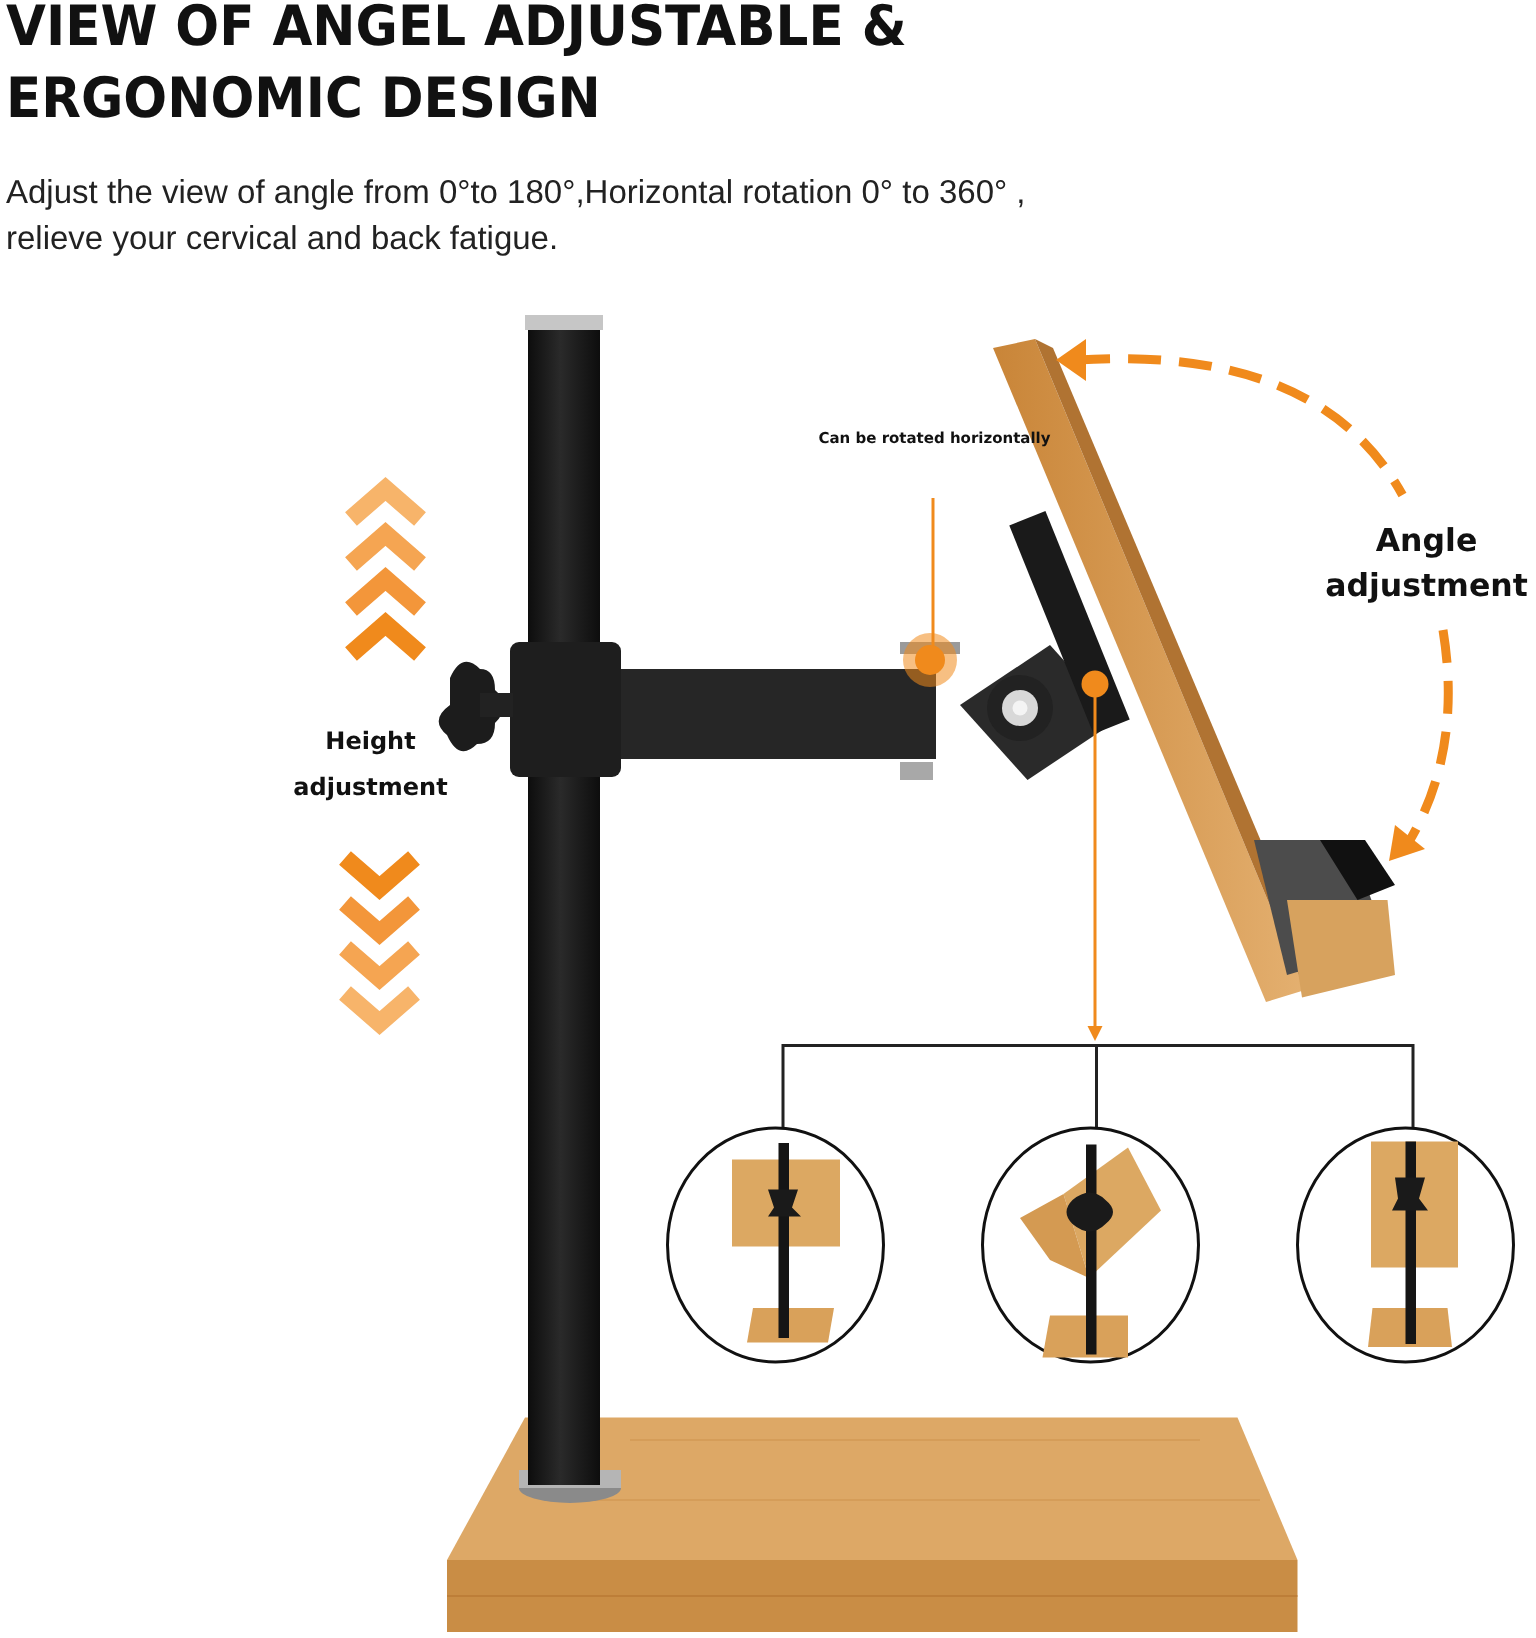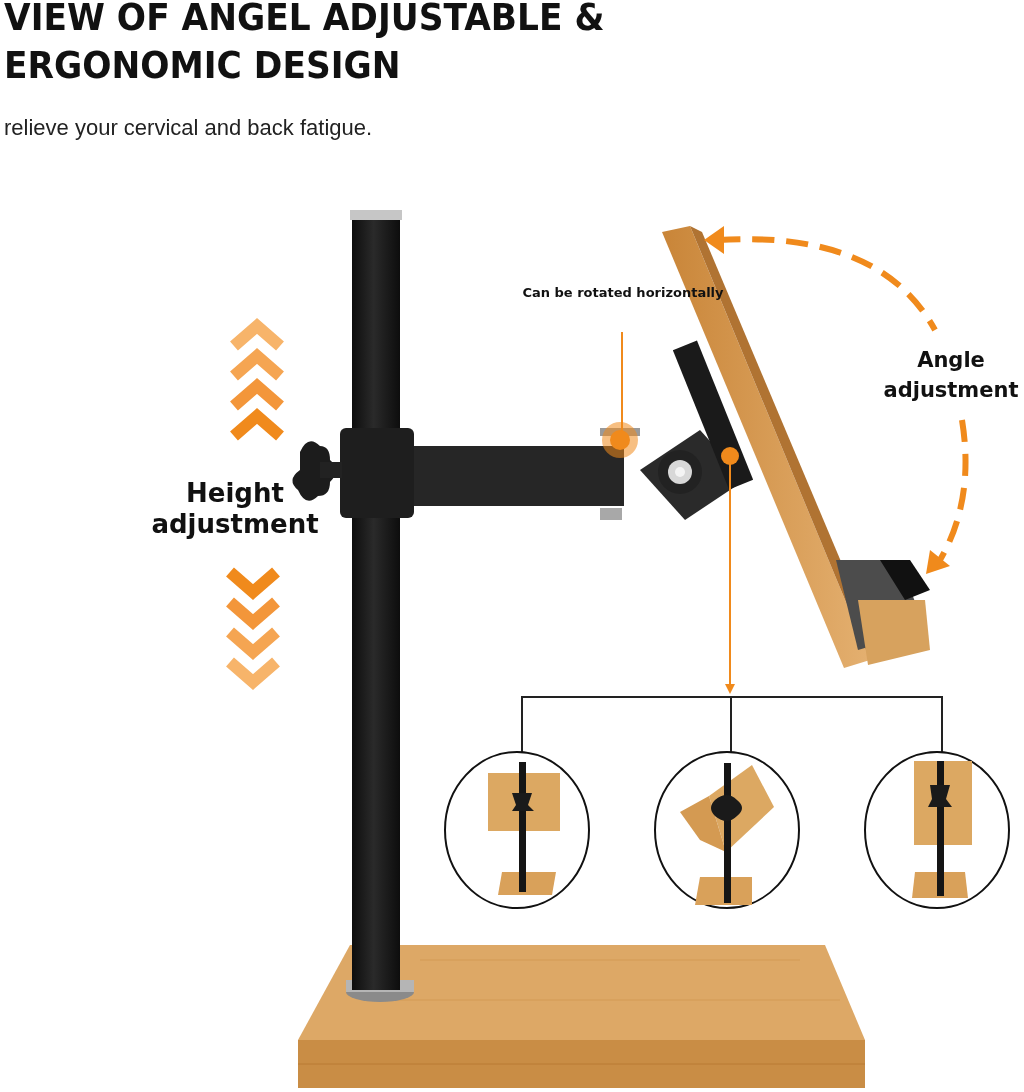--- a/index.html
+++ b/index.html
@@ -10,20 +10,21 @@
   svg{position:absolute;left:0;top:0;}
 </style>
 </head>
 <body>
 
 <div class="title">
   <div>VIEW OF ANGEL ADJUSTABLE &amp;</div>
   <div>ERGONOMIC DESIGN</div>
 </div>
 <div class="subtitle">
+  <div>Adjust the view of angle from 0°to 180°,Horizontal rotation 0° to 360° ,</div>
   <div>relieve your cervical and back fatigue.</div>
 </div>
 
 <svg width="1024" height="1092" viewBox="0 0 1024 1092">
   <defs>
     <linearGradient id="bamboo" x1="0" y1="0" x2="1" y2="0">
       <stop offset="0" stop-color="#E2B272"></stop>
       <stop offset="0.5" stop-color="#D49A52"></stop>
       <stop offset="1" stop-color="#C9893F"></stop>
     </linearGradient>
@@ -134,25 +135,25 @@
 
   <g>
     <ellipse cx="937" cy="830" rx="72" ry="78" fill="#fff" stroke="#111" stroke-width="2"></ellipse>
     <polygon points="915,872 965,872 968,898 912,898" fill="#D9A15A"></polygon>
     <rect x="914" y="761" width="58" height="84" fill="#DCA862"></rect>
     <rect x="937" y="761" width="7" height="135" fill="#151515"></rect>
     <path d="M930,785 l20,0 l-4,14 l6,8 l-24,0 l4,-8 z" fill="#1a1a1a"></path>
   </g>
 </svg>
 
-<div class="lbl" style="left:493px;top:284px;width:260px;font-size:13px;line-height:18px;">
+<div class="lbl" style="left:493px;top:284px;width:260px;font-size:10px;line-height:18px;">
   <div>Can be rotated horizontally</div>
 </div>
 
 <div class="lbl" style="left:872px;top:345px;width:158px;font-size:21px;line-height:30px;">
   <div>Angle</div>
   <div>adjustment</div>
 </div>
 
-<div class="lbl" style="left:150px;top:478px;width:170px;font-size:26px;line-height:31px;">
+<div class="lbl" style="left:162px;top:478px;width:170px;font-size:16px;line-height:31px;">
   <div>Height</div>
   <div>adjustment</div>
 </div>
 
 </body></html>

